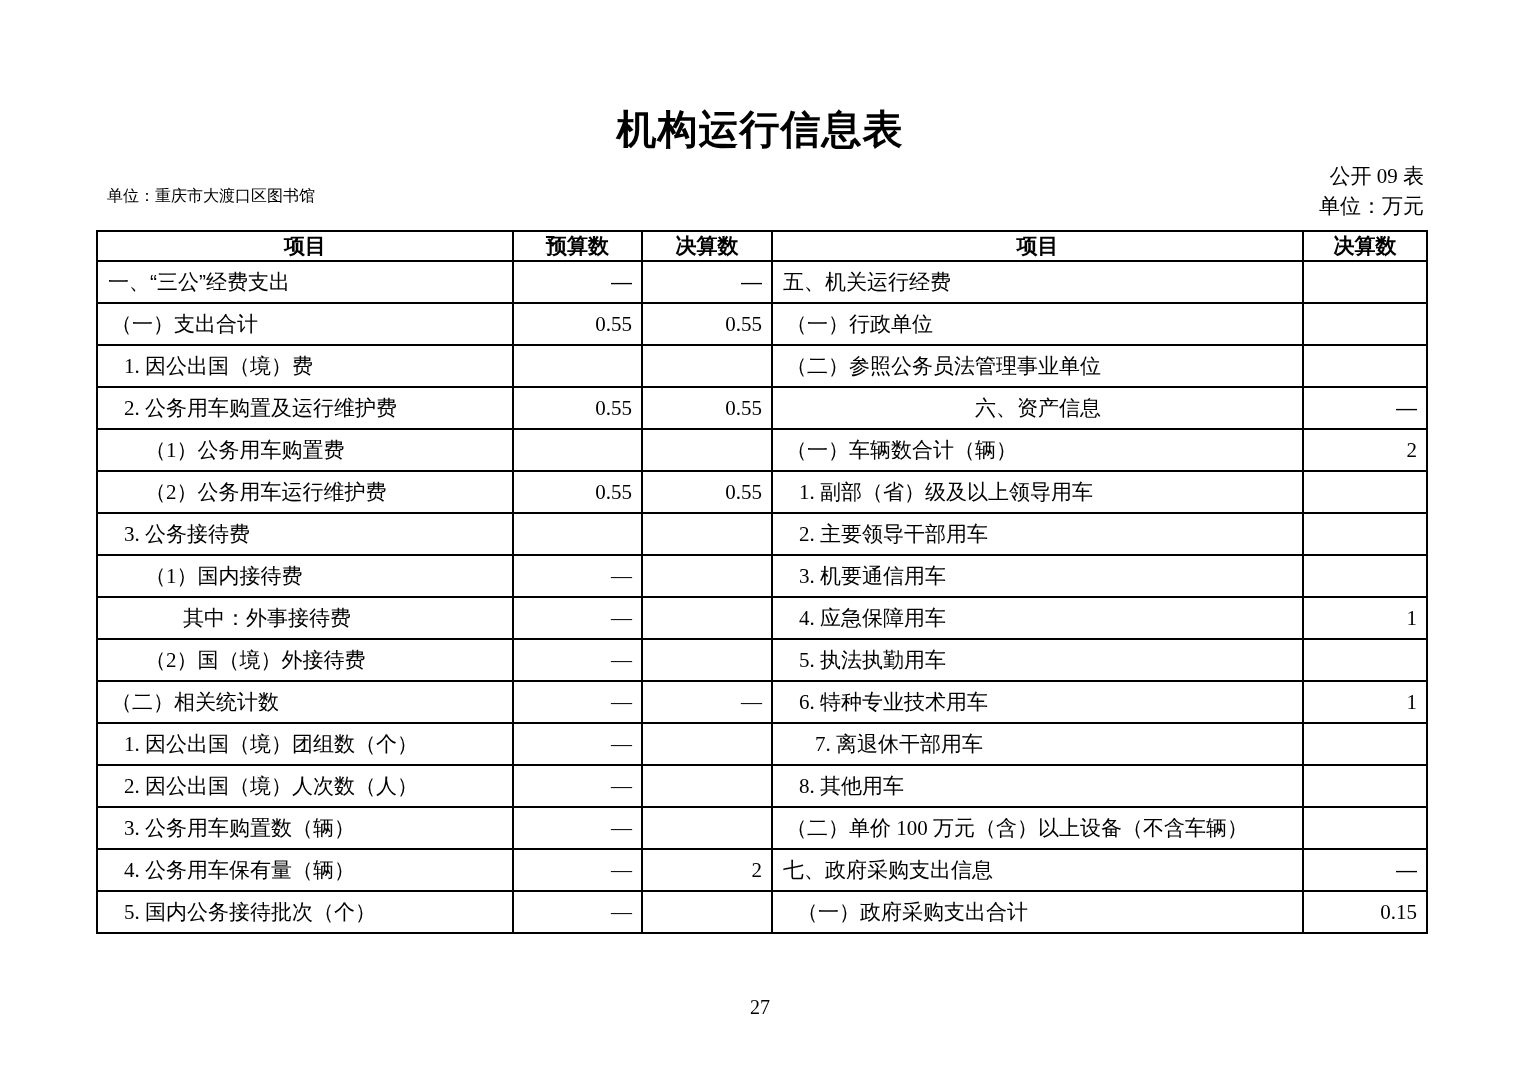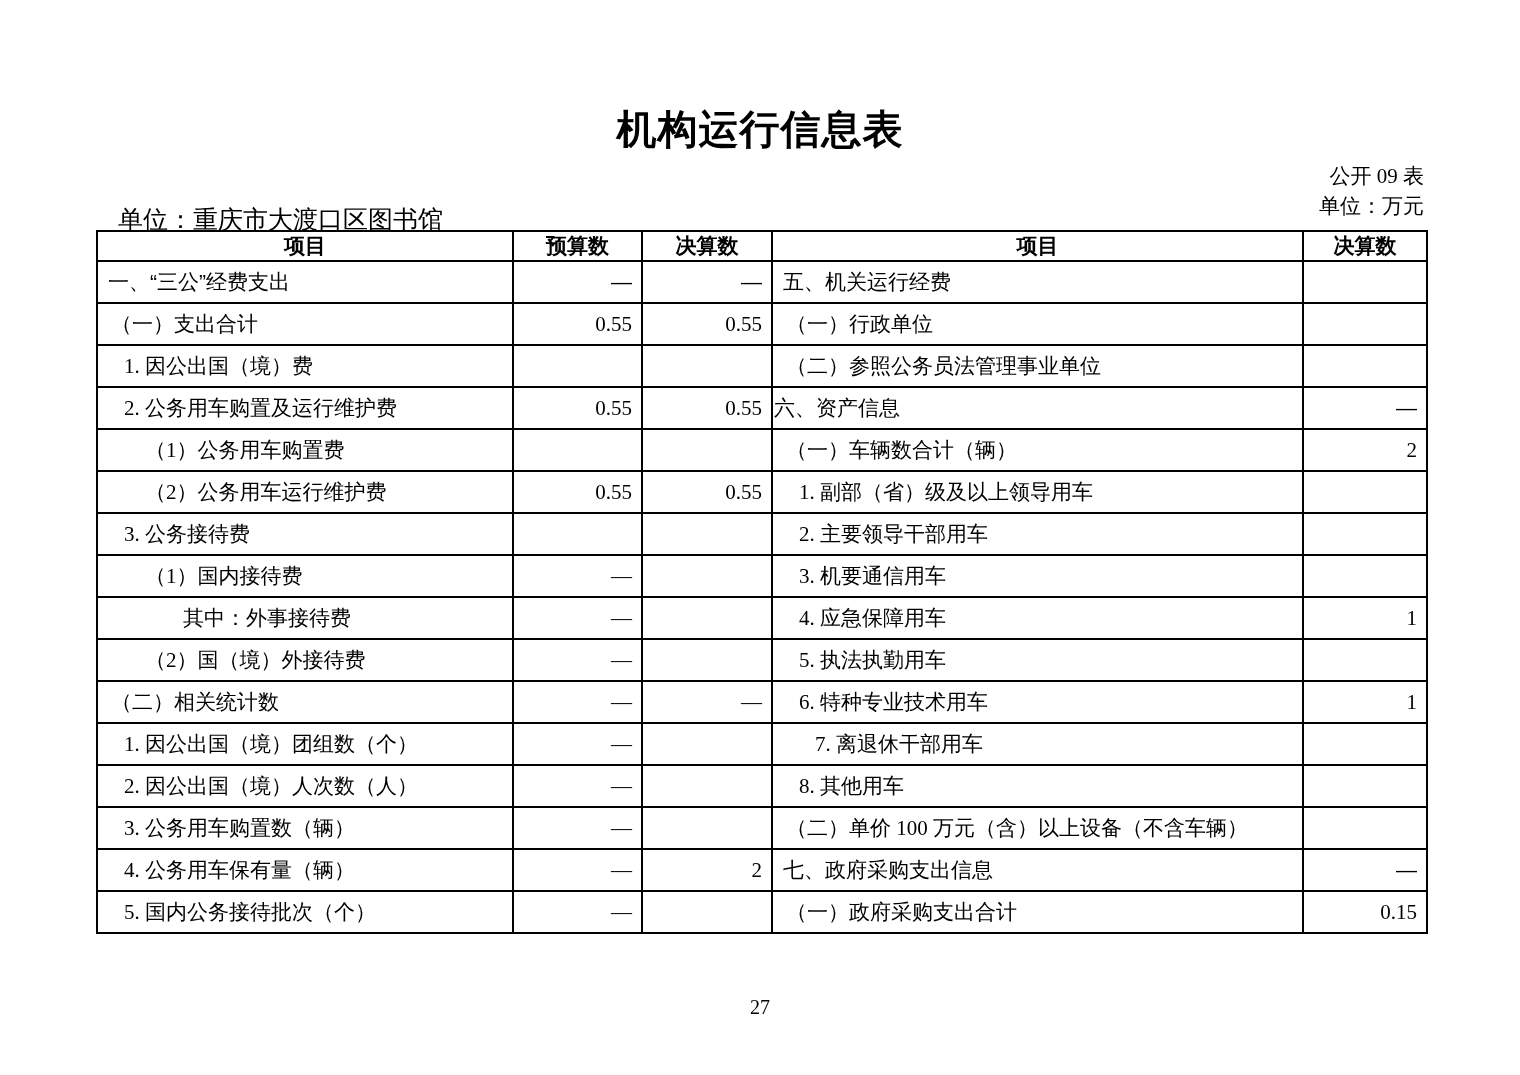--- a/index.html
+++ b/index.html
@@ -26,24 +26,23 @@
     letter-spacing: 1px;
   }
   .form-code {
     position: absolute;
     top: 163px; right: 96px;
     font-size: 21px;
     line-height: 26px;
   }
   .org-label {
     position: absolute;
-    top: 207px; left: 107px;
-    font-size: 25px;
+    top: 183px; left: 107px;
+    font-size: 16px;
     line-height: 26px;
-    margin-left: 11px;
   }
   .unit-label {
     position: absolute;
     top: 193px; right: 96px;
     font-size: 21px;
     line-height: 26px;
   }
   table.info-table {
     position: absolute;
     top: 230px; left: 96px;
@@ -121,21 +120,21 @@
       <td class="c-val"></td>
       <td class="c-val"></td>
       <td class="c-item" style="padding-left: 13px;">（二）参照公务员法管理事业单位</td>
       <td class="c-val"></td>
     </tr>
 
     <tr>
       <td class="c-item" style="padding-left: 26px;">2. 公务用车购置及运行维护费</td>
       <td class="c-val">0.55</td>
       <td class="c-val">0.55</td>
-      <td class="c-item bold" style="padding-left: 1px;">六、资产信息</td>
+      <td class="c-item bold" style="padding-left: 1px; text-align: center;">六、资产信息</td>
       <td class="c-val bold">—</td>
     </tr>
 
     <tr>
       <td class="c-item" style="padding-left: 47px; margin-left: 44px;">（1）公务用车购置费</td>
       <td class="c-val"></td>
       <td class="c-val"></td>
       <td class="c-item" style="padding-left: 13px;">（一）车辆数合计（辆）</td>
       <td class="c-val">2</td>
     </tr>
@@ -217,21 +216,21 @@
       <td class="c-val">—</td>
       <td class="c-val">2</td>
       <td class="c-item bold" style="padding-left: 10px;">七、政府采购支出信息</td>
       <td class="c-val bold">—</td>
     </tr>
 
     <tr>
       <td class="c-item" style="padding-left: 26px;">5. 国内公务接待批次（个）</td>
       <td class="c-val">—</td>
       <td class="c-val"></td>
-      <td class="c-item" style="padding-left: 13px;">（一）政府采购支出合计</td>
+      <td class="c-item" style="padding-left: 24px;">（一）政府采购支出合计</td>
       <td class="c-val">0.15</td>
     </tr>
   </tbody>
   </table>
 
   <div class="page-number">27</div>
 
 </div>
 
 </body></html>

